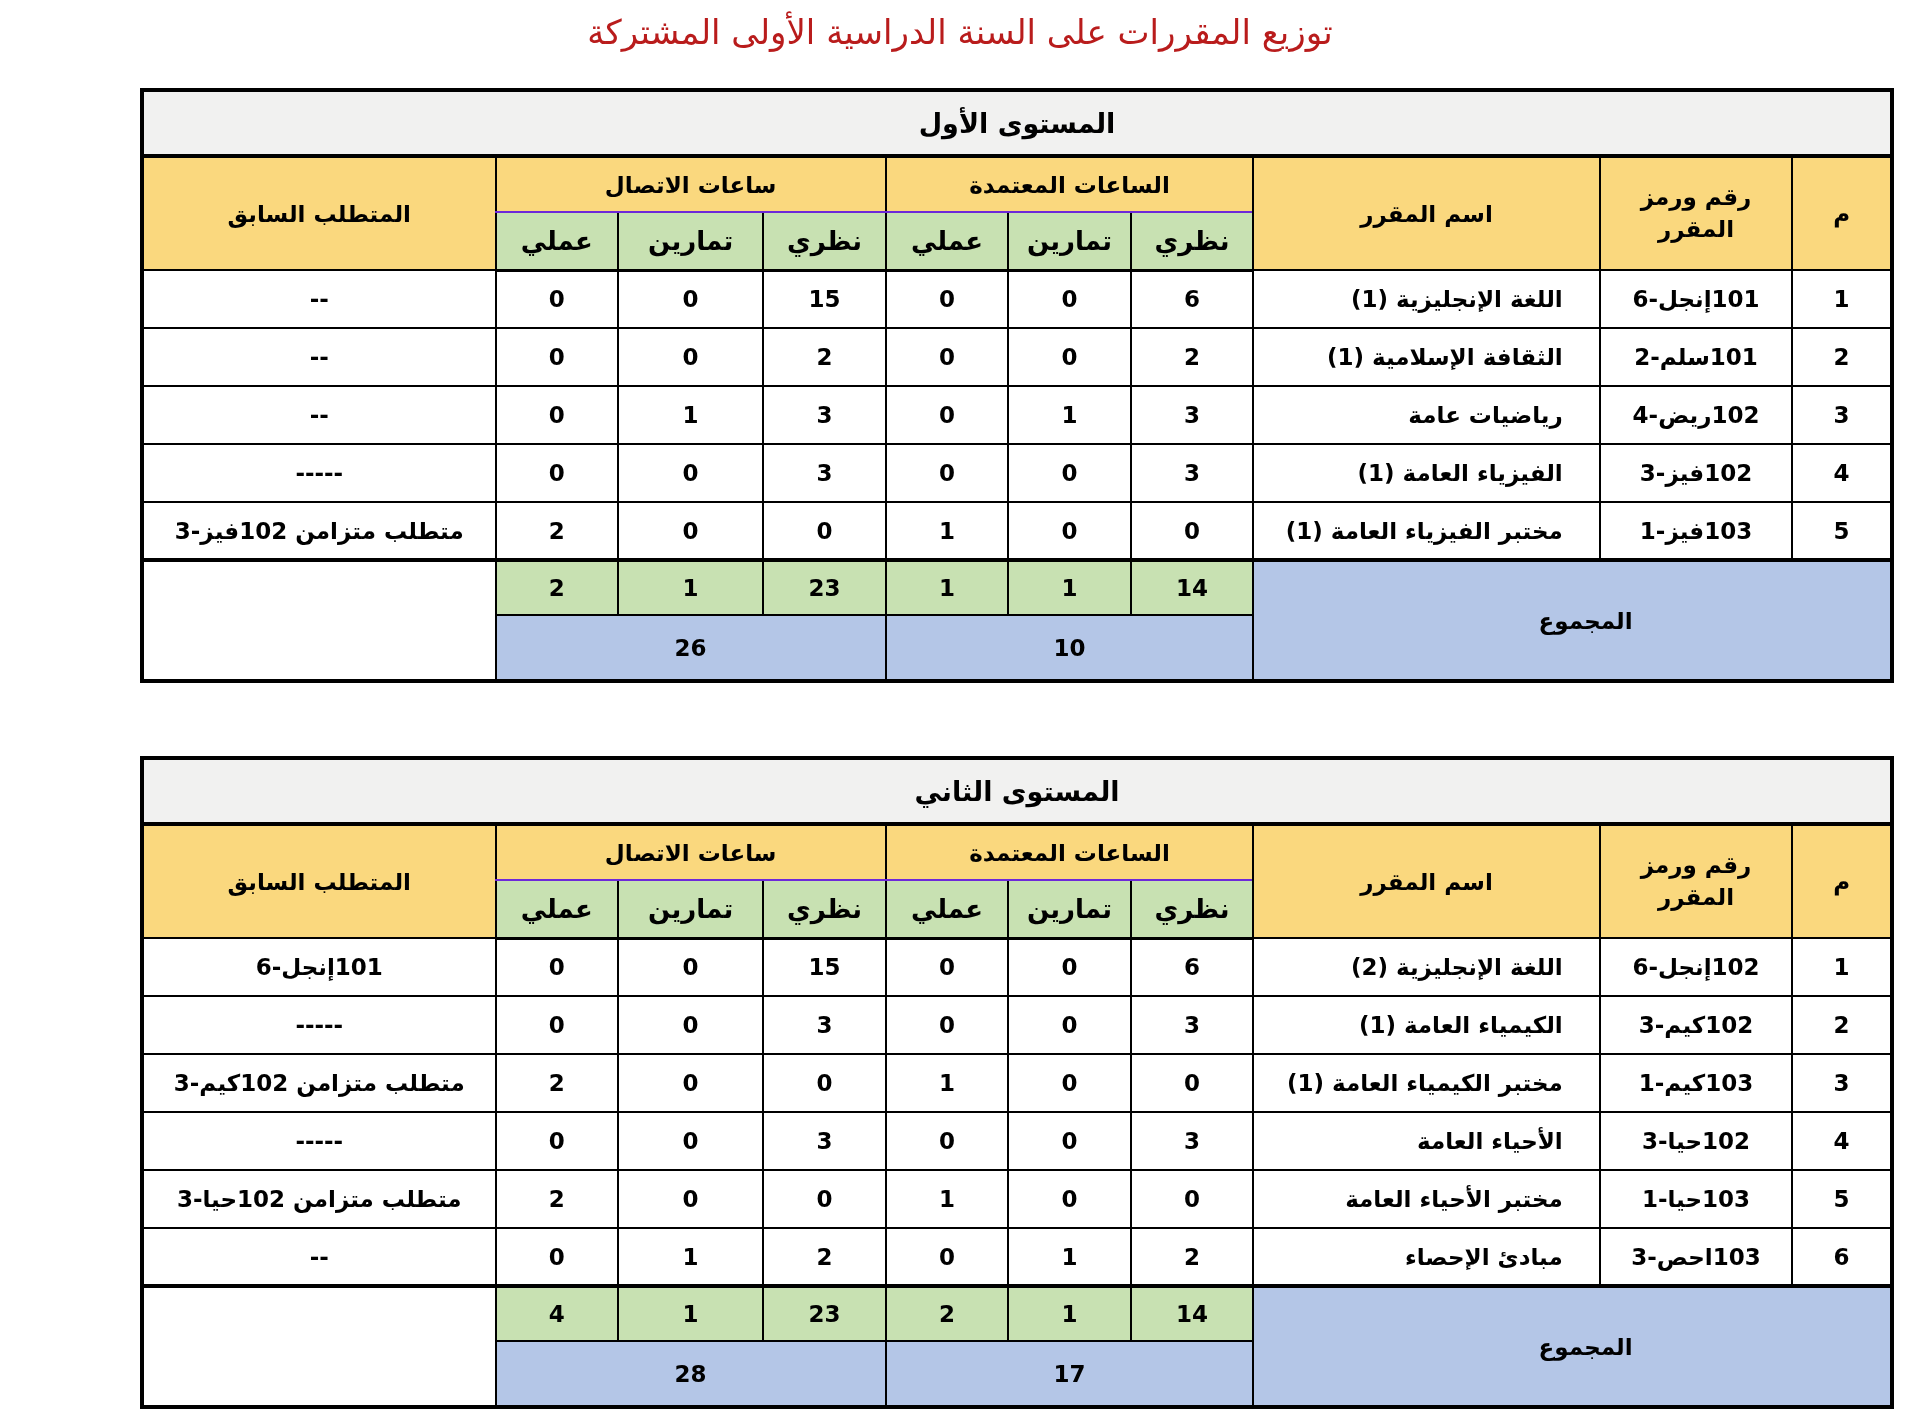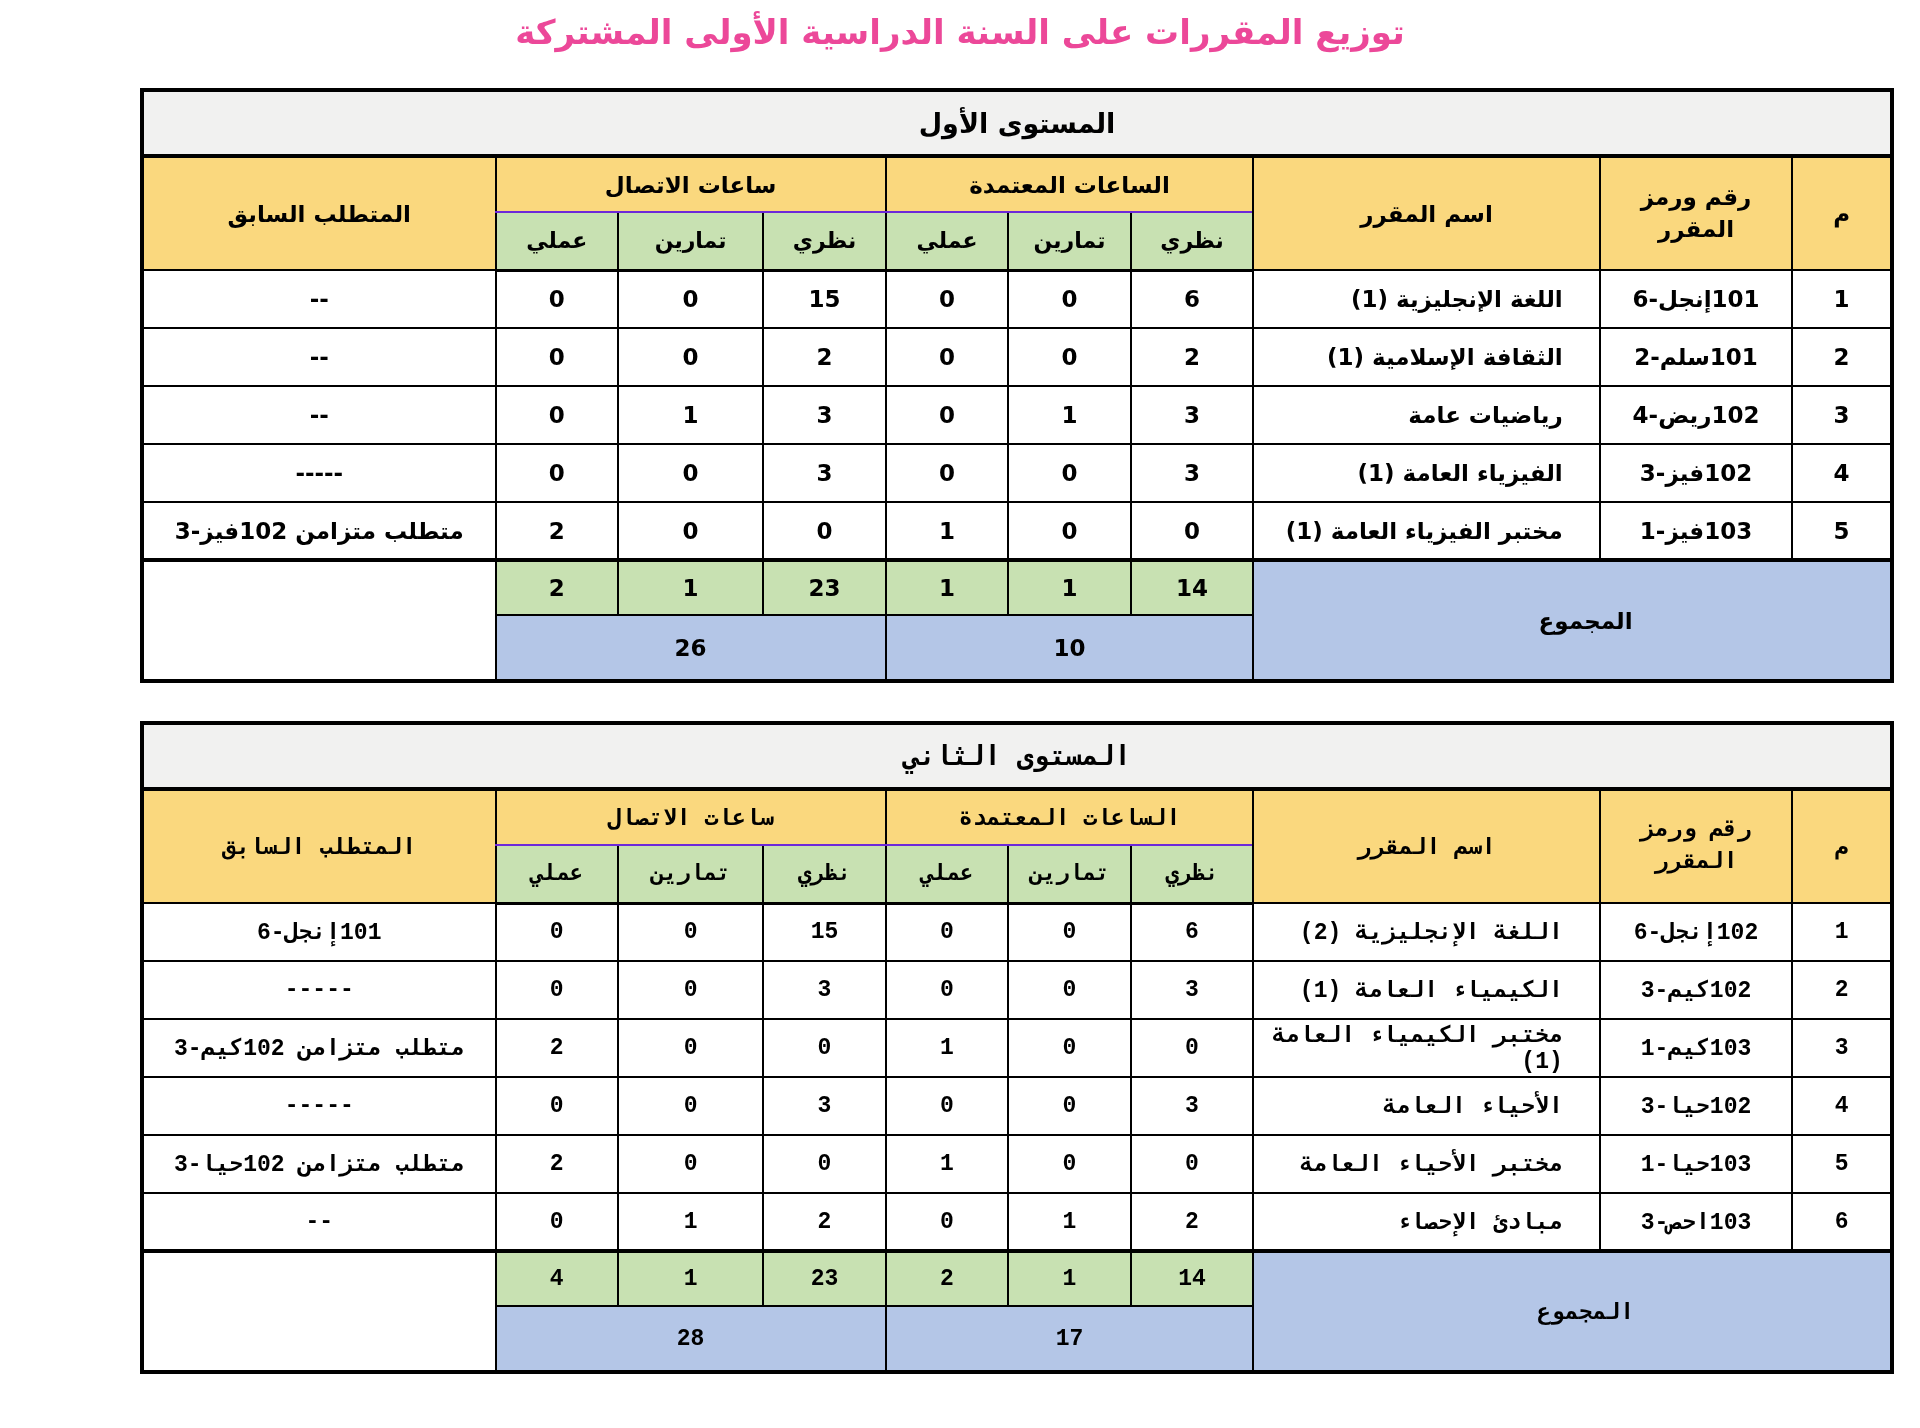--- a/index.html
+++ b/index.html
@@ -7,27 +7,27 @@
   body {
     width:1920px; height:1428px;
     background:#ffffff;
     font-family:"DejaVu Sans", sans-serif;
     position:relative;
     color:#000;
   }
   .doc-title {
     position:absolute; top:12px; left:0; width:1920px;
     text-align:center;
-    color:#ec4899;
+    color:#b91c1c;
     font-size:34px;
-    font-weight:bold;
+    font-weight:normal;
   }
   .tbl-wrap { position:absolute; left:113px; width:1754px;margin-left:27px; }
   #tbl-wrap-1 { top:88px; }
-  #tbl-wrap-2 { top:721px;font-family:Liberation Mono, monospace; }
+  #tbl-wrap-2 { top:756px; }
 
   table.course-table {
     width:100%;
     border-collapse:collapse;
     table-layout:fixed;
     direction:rtl;
     border:4px solid #000;
   }
   th, td {
     border:2px solid #000;
@@ -44,21 +44,21 @@
     border-bottom:4px solid #000;
   }
   tr.group-row th {
     background:#FAD87E;
     font-size:23px;
     height:56px;
   }
   tr.group-row th.hgroup { border-bottom:2px solid #6d28d9; }
   tr.sub-row th {
     background:#C8E1B2;
-    font-size:22px;
+    font-size:26px;
     height:58px;
     border-bottom:3px solid #000;
   }
   th.two-line { white-space:pre-line; line-height:1.35; }
   tbody.rows td {
     background:#ffffff;
     font-size:23px;
     height:58px;
   }
   tbody.rows td.cell-name { text-align:right; padding-right:36px; }

